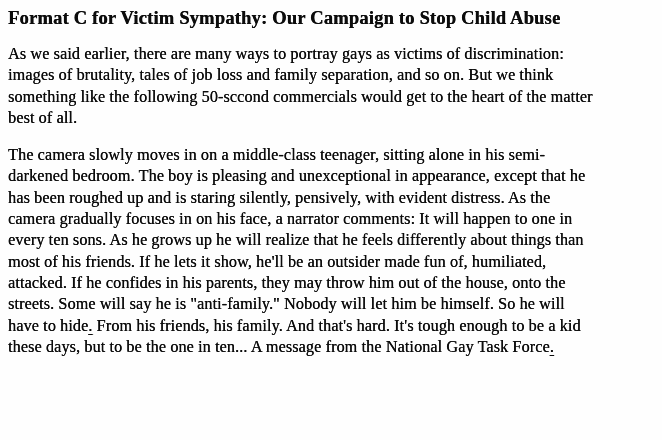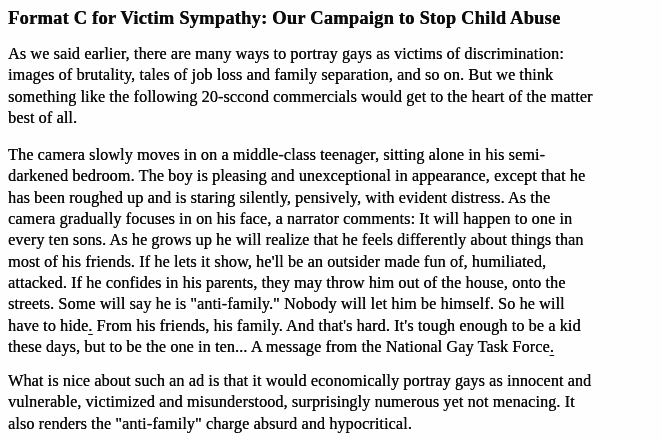--- a/index.html
+++ b/index.html
@@ -41,30 +41,27 @@
   .u { text-decoration: underline; text-underline-offset: 3px; }
 </style>
 </head>
 <body>
 
 <div class="page">
   <h1 class="doc-title">Format C for Victim Sympathy: Our Campaign to Stop Child Abuse</h1>
 
   <p class="para para-intro">As we said earlier, there are many ways to portray gays as victims of discrimination:
 images of brutality, tales of job loss and family separation, and so on. But we think
-something like the following 20-sccond commercials would get to the heart of the matter
+something like the following 50-sccond commercials would get to the heart of the matter
 best of all.</p>
 
   <p class="para para-script"><span>The camera slowly moves in on a middle-class teenager, sitting alone in his semi-
 darkened bedroom. The boy is pleasing and unexceptional in appearance, except that he
 has been roughed up and is staring silently, pensively, with evident distress. As the
 camera gradually focuses in on his face, a narrator comments: It will happen to one in
 every ten sons. As he grows up he will realize that he feels differently about things than
 most of his friends. If he lets it show, he'll be an outsider made fun of, humiliated,
 attacked. If he confides in his parents, they may throw him out of the house, onto the
 streets. Some will say he is "anti-family." Nobody will let him be himself. So he will
 have to hide</span><span class="u">.</span><span> From his friends, his family. And that's hard. It's tough enough to be a kid
 these days, but to be the one in ten... A message from the National Gay Task Force</span><span class="u">.</span></p>
 
-  <p class="para para-comment">What is nice about such an ad is that it would economically portray gays as innocent and
-vulnerable, victimized and misunderstood, surprisingly numerous yet not menacing. It
-also renders the "anti-family" charge absurd and hypocritical.</p>
 </div>
 
 </body></html>

